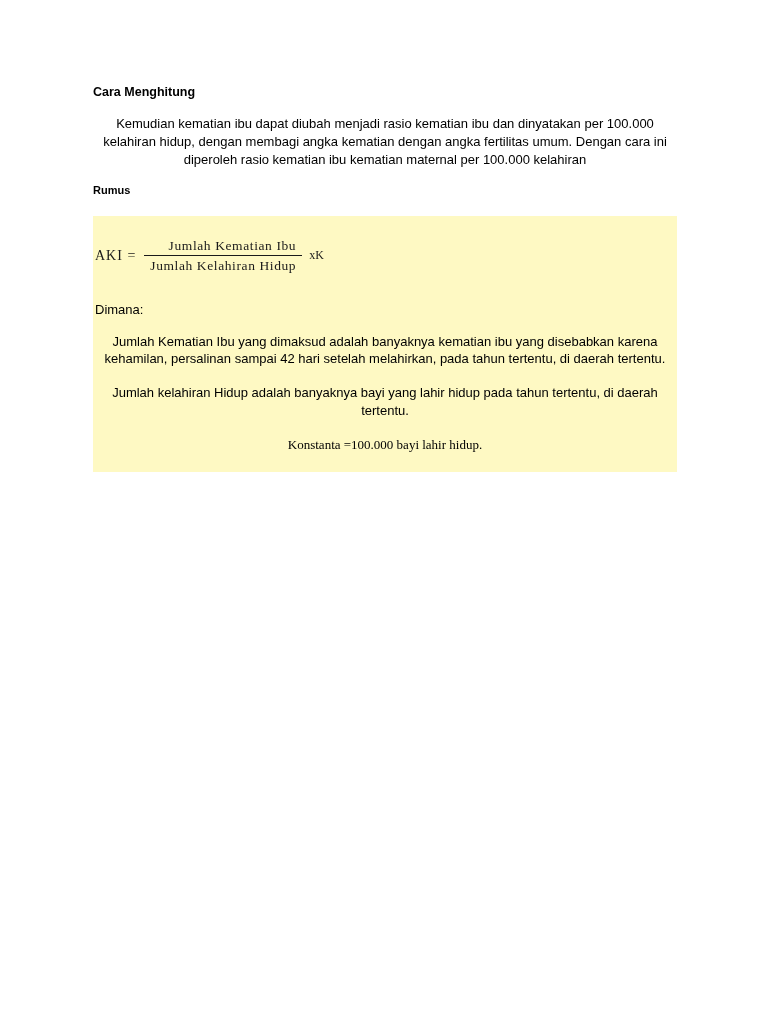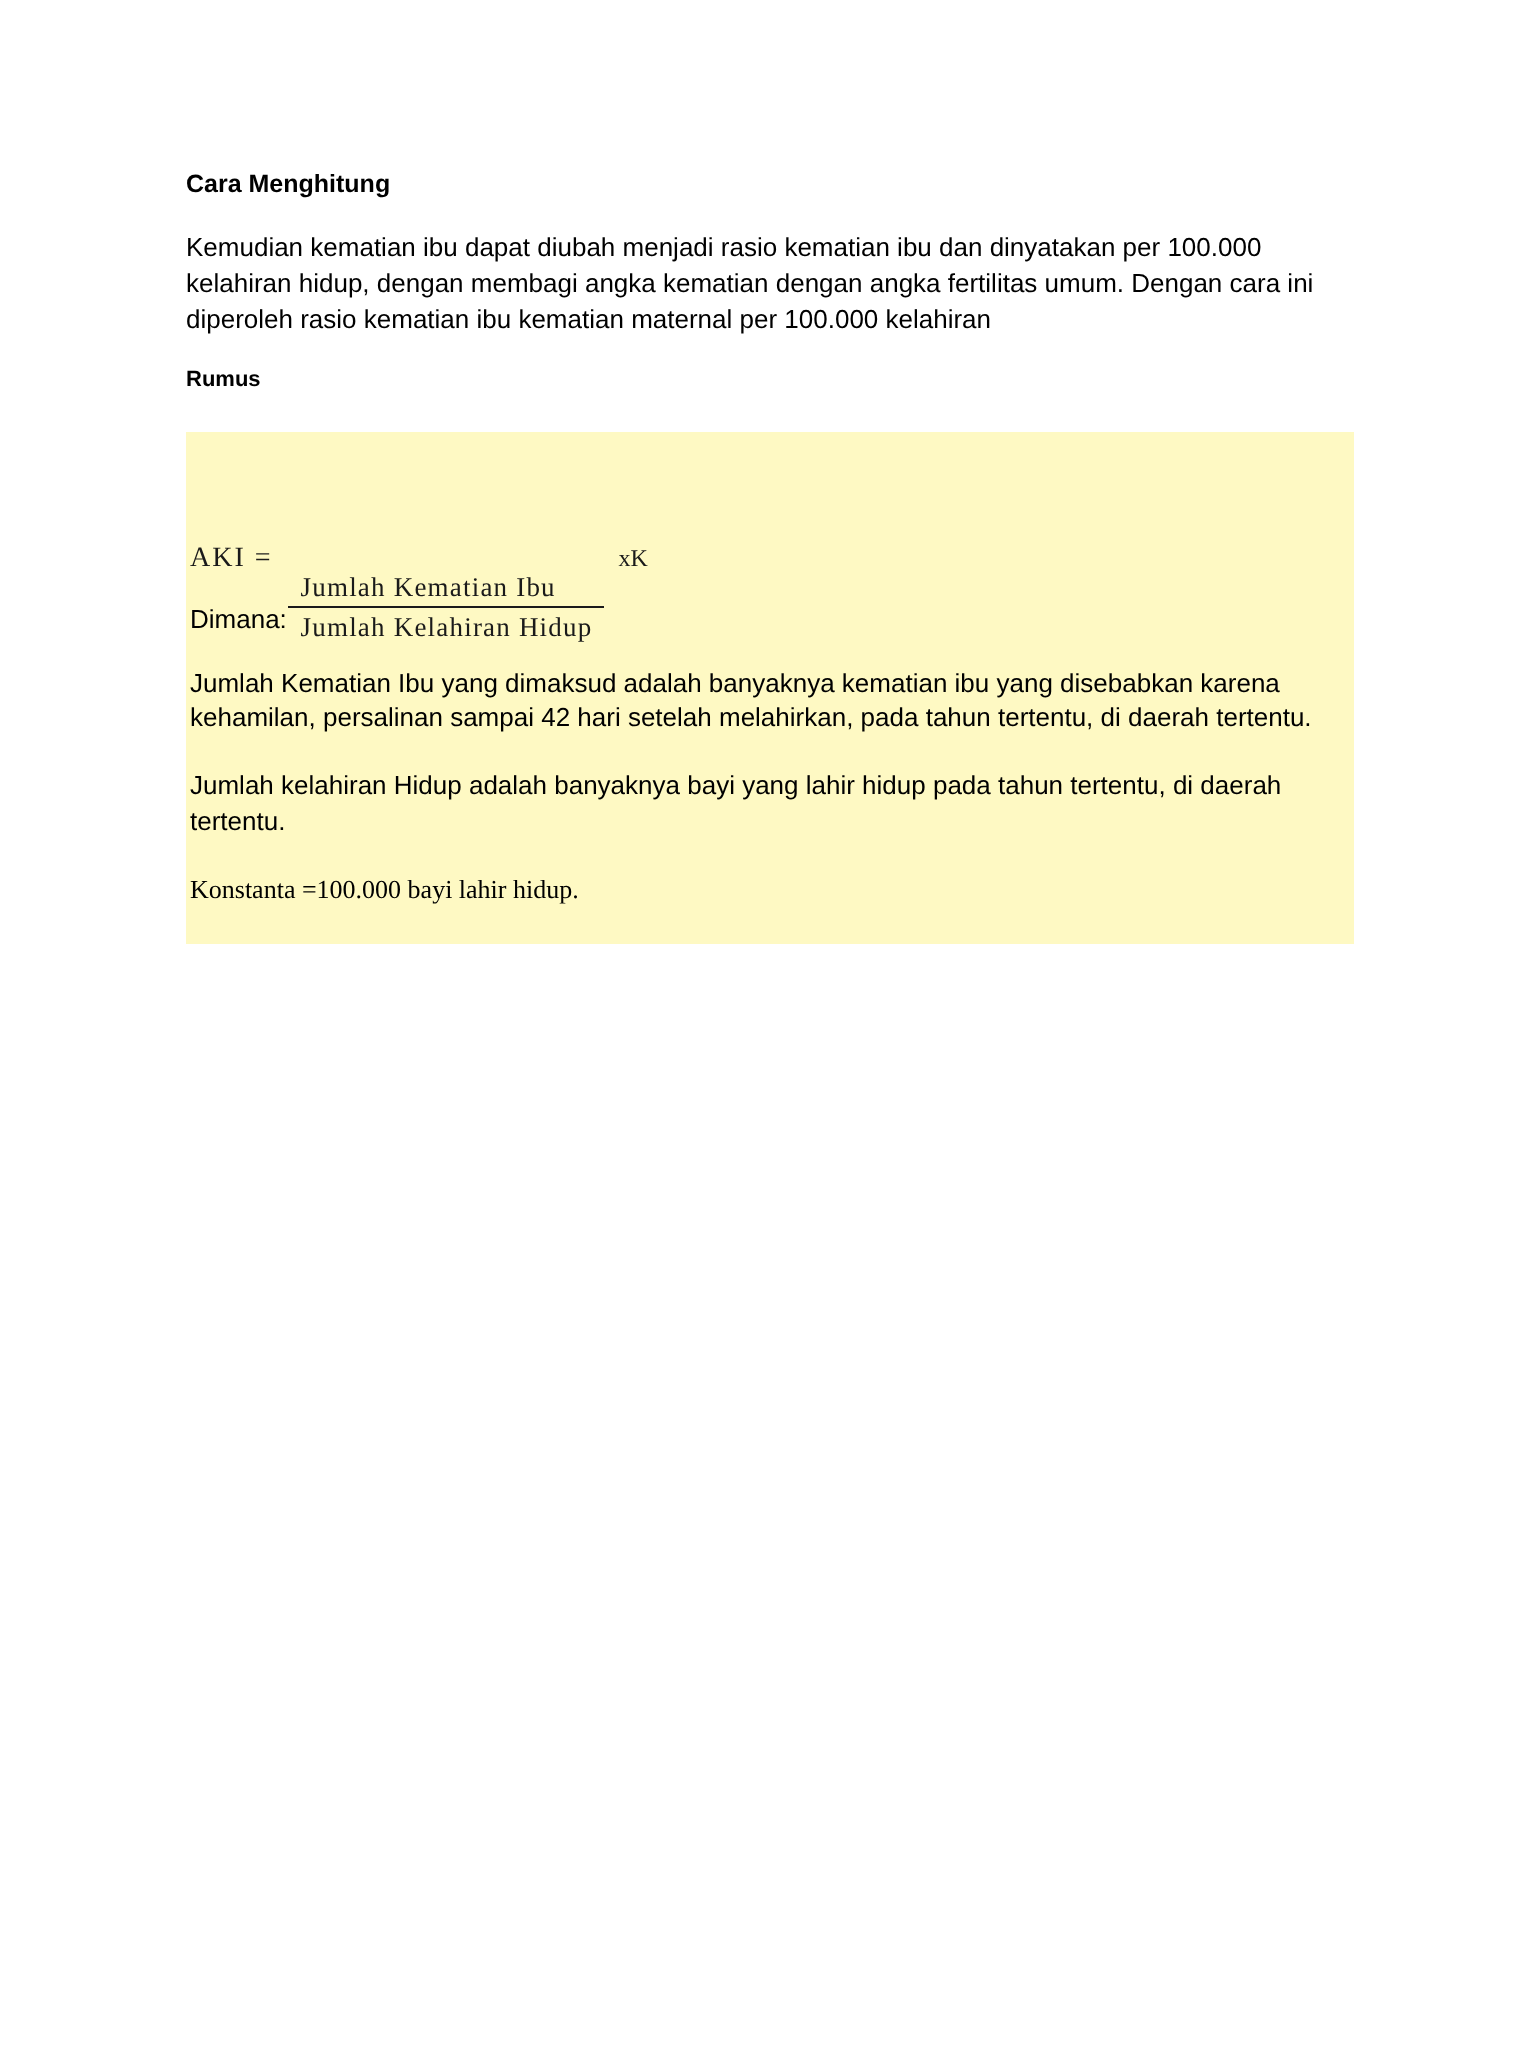--- a/index.html
+++ b/index.html
@@ -32,21 +32,21 @@
   .heading {
     font-size: 12.5px;
     font-weight: bold;
     line-height: 1.35;
     margin: 0 0 14px 0;
   }
   .para {
     font-size: 13px;
     line-height: 1.38;
     margin: 0 0 14px 0;
-    text-align: left;
+    text-align: center;
   }
   .subheading {
     font-size: 11px;
     font-weight: bold;
     line-height: 1.35;
     margin: 0 0 10px 0;
   }
   .shaded {
     background: #fef9c3;
     padding: 16px 0 18px 0;
@@ -69,23 +69,22 @@
   .formula .lhs {
     font-size: 14px;
     letter-spacing: 1px;
     vertical-align: middle;
     display: inline-block;
     padding-right: 4px;
   }
   .frac {
     display: inline-block;
     vertical-align: middle;
-    text-align: left;
+    text-align: right;
     padding: 0 4px;
-    margin-top: 48px;
   }
   .frac .num {
     font-size: 13.5px;
     letter-spacing: 0.6px;
     padding: 0 6px 1px 6px;
     border-bottom: 1px solid #1a1a1a;
     display: block;
   }
   .frac .den {
     font-size: 13.5px;

